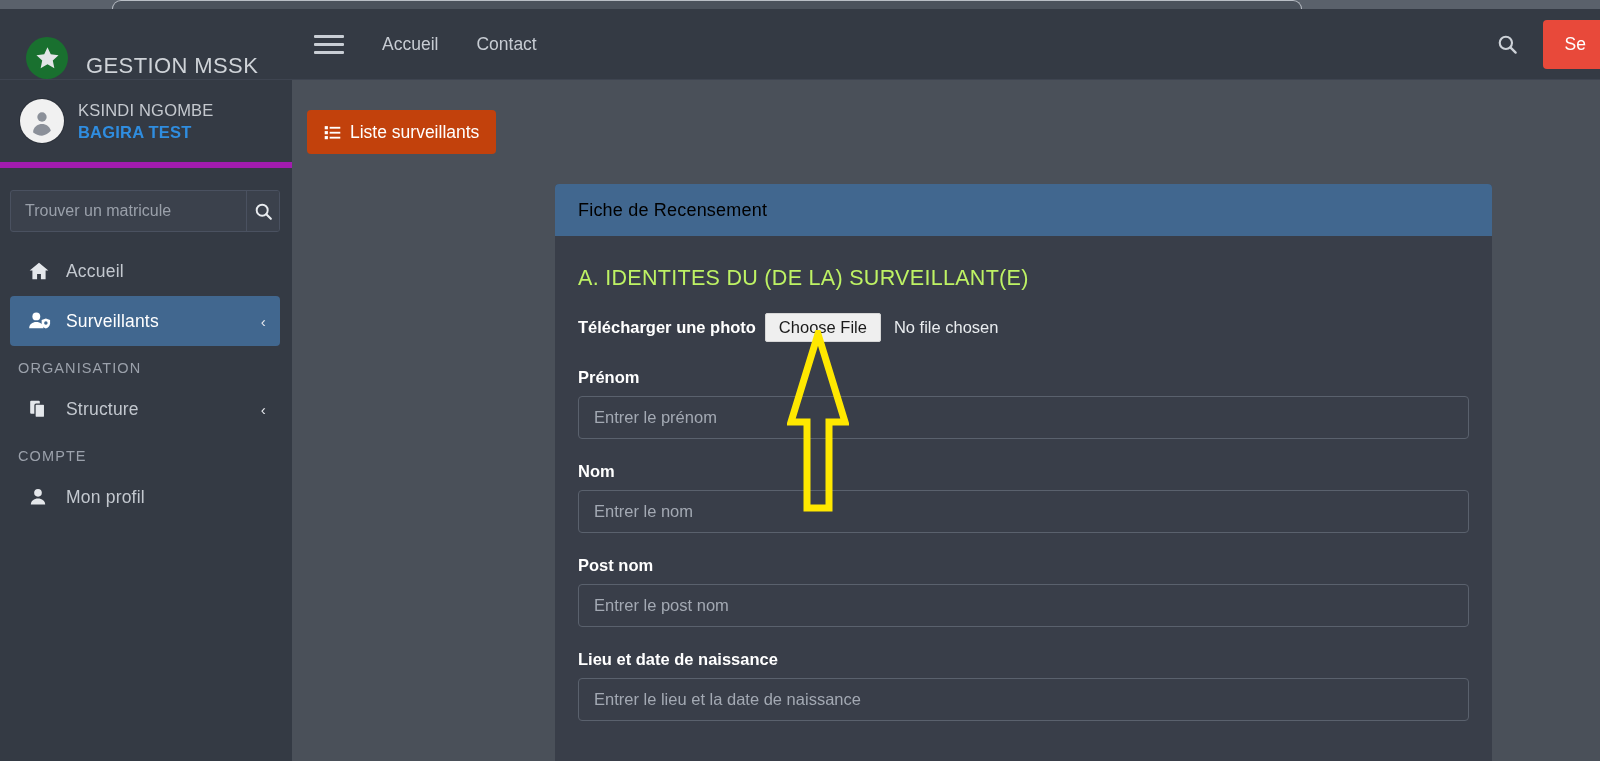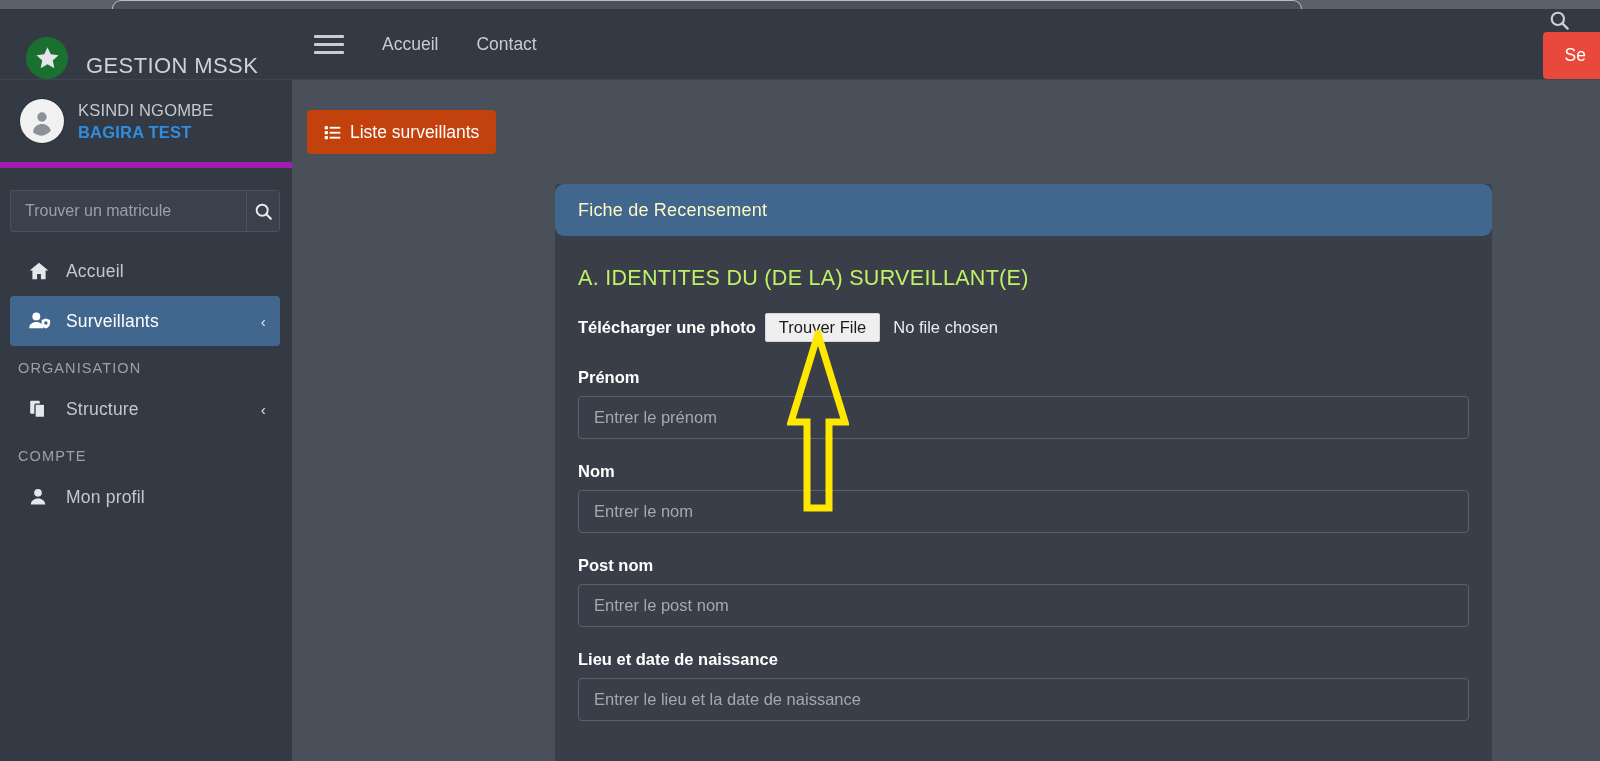--- a/index.html
+++ b/index.html
@@ -106,21 +106,21 @@
   }
   #hamburger{
     margin-left:22px; width:30px; cursor:pointer;
     display:flex; flex-direction:column; gap:5px;
   }
   #hamburger i{ display:block; height:3px; background:#c9ced5; border-radius:1px; }
   .topnav-link{
     color:#c7ccd3; font-size:17.5px; margin-left:38px; cursor:pointer;
     text-decoration:none; white-space:nowrap;
   }
-  #topbar-right{ margin-left:auto; display:flex; align-items:center; height:100%;flex-direction:column; }
+  #topbar-right{ margin-left:auto; display:flex; align-items:center; height:100%; }
   #top-search-icon{ cursor:pointer; display:flex; align-items:center; }
   #top-search-icon svg{ width:23px; height:23px; display:block; }
   #logout-btn{
     margin-left:24px; margin-right:-8px; background:#e8493a; color:#fff;
     border:none; border-radius:4px; height:49px; padding:0 22px;
     font-size:17.5px; cursor:pointer; white-space:nowrap;
     font-family:"Liberation Sans", sans-serif;
   }
 
   
@@ -134,23 +134,23 @@
     font-family:"Liberation Sans", sans-serif;
   }
   #list-btn svg{ width:17px; height:17px; display:block; flex:0 0 auto; }
 
   
   #panel{
     position:absolute; top:104px; left:263px; width:937px;
     background:#393e49; border-radius:4px 4px 0 0; overflow:hidden;
   }
   #panel-header{
-    height:52px; background:#41678f; color:#fef9c3;
+    height:52px; background:#41678f; color:#000000;
     display:flex; align-items:center; padding-left:23px;
-    font-size:18px; letter-spacing:.2px;border-radius:9px;
+    font-size:18px; letter-spacing:.2px;
   }
   #panel-body{ padding:30px 23px 20px 23px; }
   #section-title{
     color:#bef264; font-size:21.5px; letter-spacing:.3px; margin-bottom:22px;
     white-space:nowrap;
   }
 
   #upload-row{ display:flex; align-items:center; margin-bottom:26px; }
   #upload-label{
     color:#ffffff; font-size:16.5px; font-weight:bold; margin-right:9px;
@@ -318,21 +318,21 @@
     <div id="panel">
 
       <div id="panel-header">Fiche de Recensement</div>
 
       <div id="panel-body">
 
         <div id="section-title">A. IDENTITES DU (DE LA) SURVEILLANT(E)</div>
 
         <div id="upload-row">
           <span id="upload-label">Télécharger une photo</span>
-          <button id="choose-file-btn">Trouver File</button>
+          <button id="choose-file-btn">Choose File</button>
           <span id="no-file-text">No file chosen</span>
         </div>
 
         <div class="field">
           <div class="field-label">Prénom</div>
           <input class="field-input" type="text" placeholder="Entrer le prénom" style="">
         </div>
 
         <div class="field">
           <div class="field-label">Nom</div>

